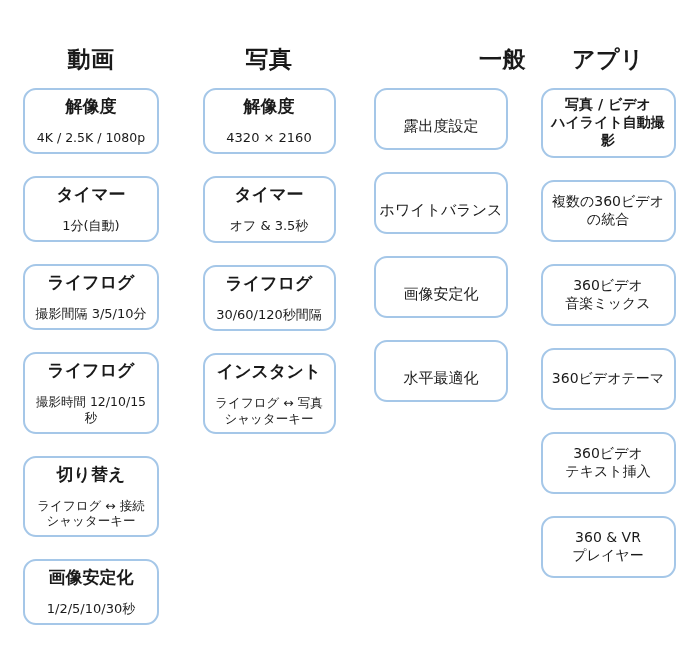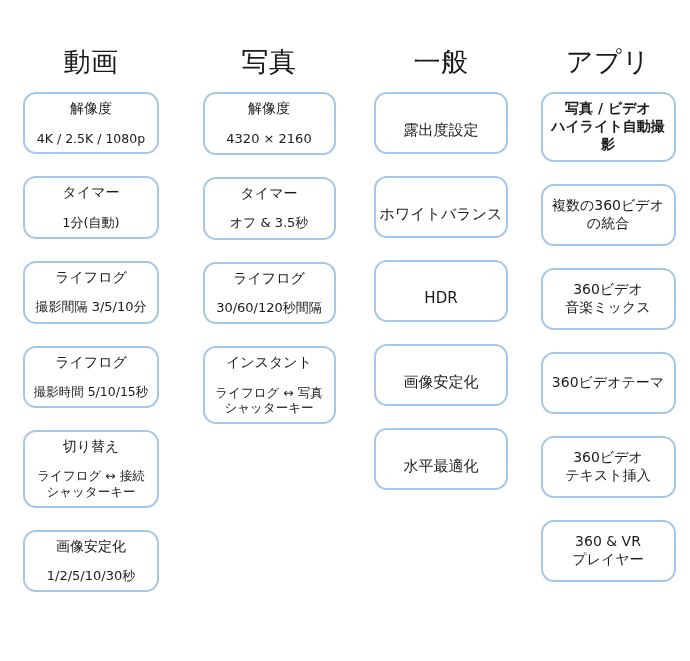--- a/index.html
+++ b/index.html
@@ -33,26 +33,26 @@
   .column {
     display: flex;
     flex-direction: column;
     align-items: center;
     box-sizing: border-box;
   }
 
   
   .col-0 { width: 178px; padding-left: 4px; }
   .col-1 { width: 176px; padding-left: 6px; }
-  .col-2 { width: 172px; padding-left: 2px; }
+  .col-2 { width: 172px; padding-left: 2px; align-items: flex-end; }
   .col-3 { width: 164px; padding-left: 0px; }
 
   .column-header {
-    font-size: 27px;
-    font-weight: 400;
+    font-size: 23px;
+    font-weight: 700;
     color: #1a1a1a;
     line-height: 1;
     letter-spacing: 0.5px;
     margin-bottom: 17px;
     white-space: nowrap;
     user-select: none;
   }
 
   .cards {
     display: flex;
@@ -77,22 +77,22 @@
   }
 
   .col-0 .card { width: 136px; }
   .col-1 .card { width: 133px; }
   .col-2 .card { width: 134px; }
   .col-3 .card { width: 135px; }
 
   .card.tall { min-height: 70px; }
 
   .card-title {
-    font-size: 14px;
-    font-weight: 400;
+    font-size: 17px;
+    font-weight: 700;
     color: #1a1a1a;
     line-height: 1.18;
     white-space: nowrap;
   }
   .card-title.sm {
     font-size: 15px;
     font-weight: 400;
     margin-top: 16px;
   }
   .card-title.sm2 {
@@ -127,21 +127,21 @@
         <div class="card">
           <div class="card-title">タイマー</div>
           <div class="card-sub">1分(自動)</div>
         </div>
         <div class="card">
           <div class="card-title">ライフログ</div>
           <div class="card-sub">撮影間隔 3/5/10分</div>
         </div>
         <div class="card">
           <div class="card-title">ライフログ</div>
-          <div class="card-sub narrow">撮影時間 5/10/15秒</div>
+          <div class="card-sub narrow">撮影時間 12/10/15秒</div>
         </div>
         <div class="card tall">
           <div class="card-title">切り替え</div>
           <div class="card-sub narrow">ライフログ ↔ 接続
 シャッターキー</div>
         </div>
         <div class="card">
           <div class="card-title">画像安定化</div>
           <div class="card-sub">1/2/5/10/30秒</div>
         </div>
@@ -172,23 +172,20 @@
     <div class="column col-2">
       <div class="column-header">一般</div>
       <div class="cards">
         <div class="card">
           <div class="card-title sm">露出度設定</div>
         </div>
         <div class="card">
           <div class="card-title sm">ホワイトバランス</div>
         </div>
         <div class="card">
-          <div class="card-title sm">HDR</div>
-        </div>
-        <div class="card">
           <div class="card-title sm">画像安定化</div>
         </div>
         <div class="card">
           <div class="card-title sm">水平最適化</div>
         </div>
       </div>
     </div>
     <div class="column col-3">
       <div class="column-header">アプリ</div>
       <div class="cards">

